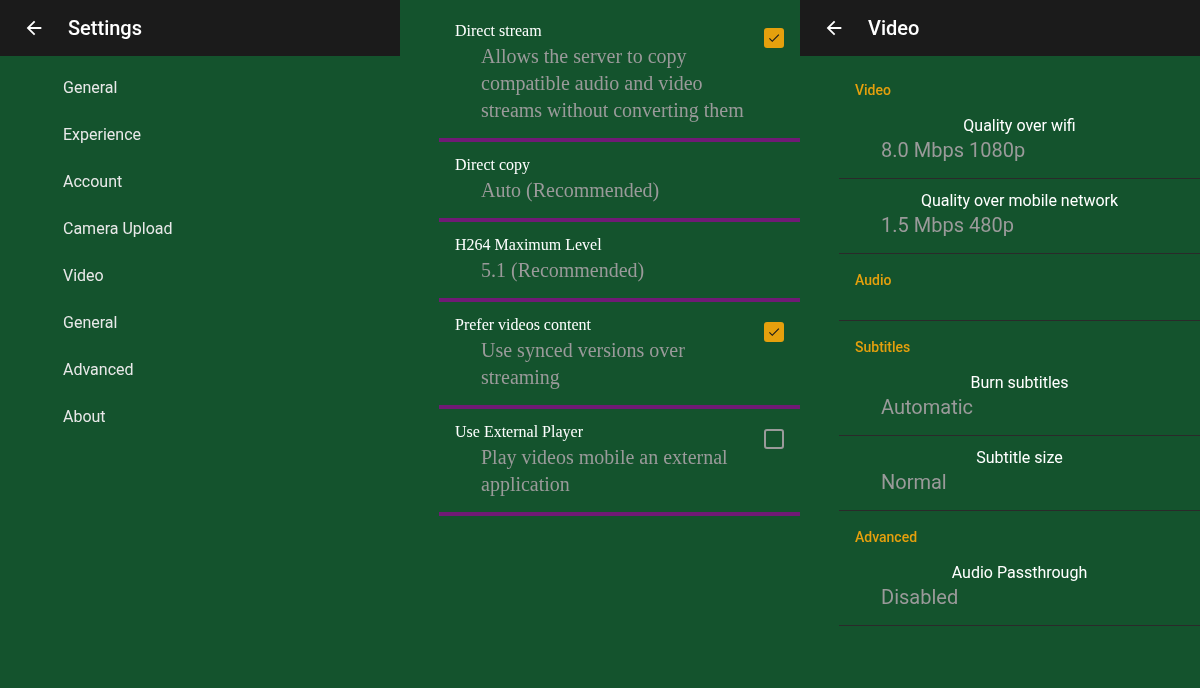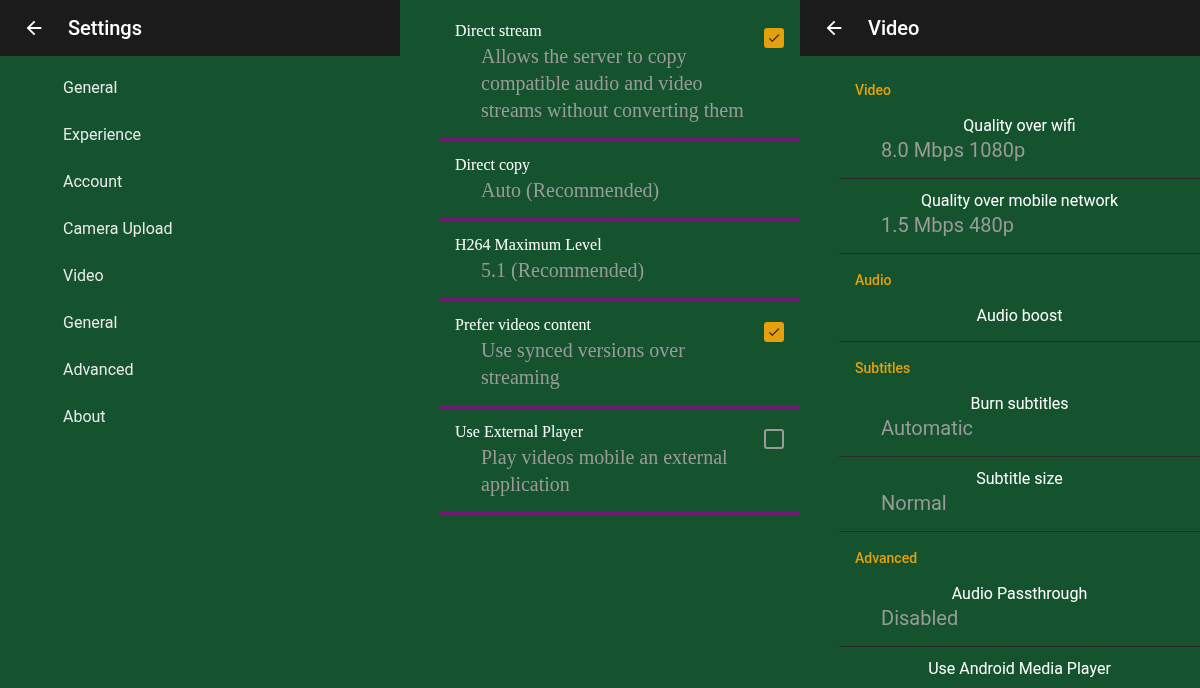--- a/index.html
+++ b/index.html
@@ -217,37 +217,32 @@
       <div class="setting-title">Quality over wifi</div>
       <div class="setting-sub">8.0 Mbps 1080p</div>
     </div>
     <div class="v-row">
       <div class="setting-title">Quality over mobile network</div>
       <div class="setting-sub">1.5 Mbps 480p</div>
     </div>
 
     <div class="section-header">Audio</div>
     <div class="v-row">
-      <div class="setting-title">Audio boost</div>
     </div>
 
     <div class="section-header">Subtitles</div>
     <div class="v-row">
       <div class="setting-title">Burn subtitles</div>
       <div class="setting-sub">Automatic</div>
     </div>
     <div class="v-row">
       <div class="setting-title">Subtitle size</div>
       <div class="setting-sub">Normal</div>
     </div>
 
     <div class="section-header">Advanced</div>
     <div class="v-row">
       <div class="setting-title">Audio Passthrough</div>
       <div class="setting-sub">Disabled</div>
     </div>
-    <div class="v-row" style="border-bottom:none;">
-      <div class="setting-title">Use Android Media Player</div>
-      <div class="setting-sub"></div>
-    </div>
 
   </div>
 </div>
 
 </body></html>

